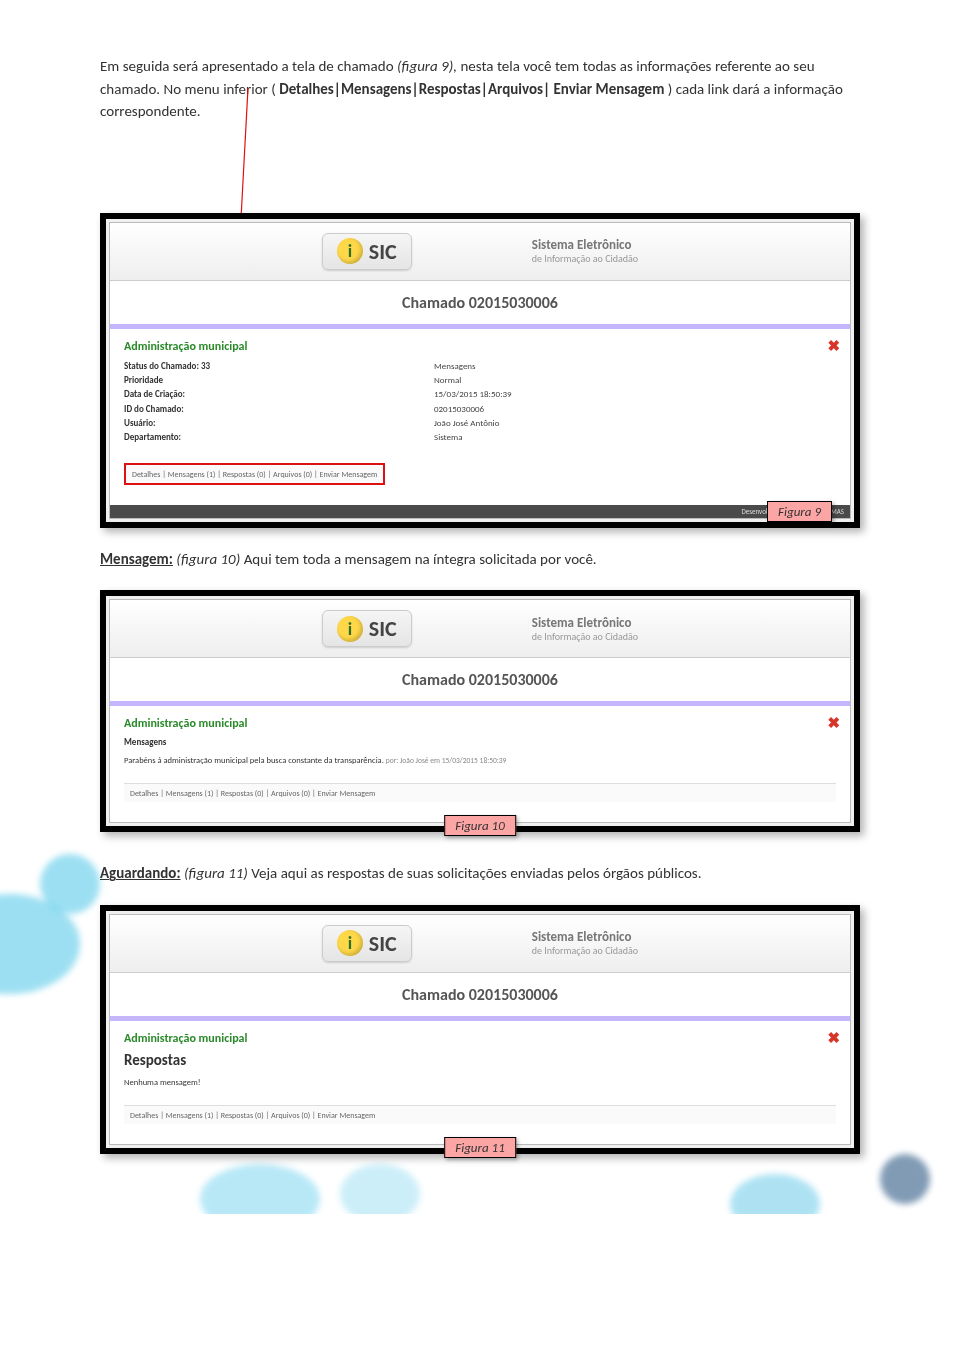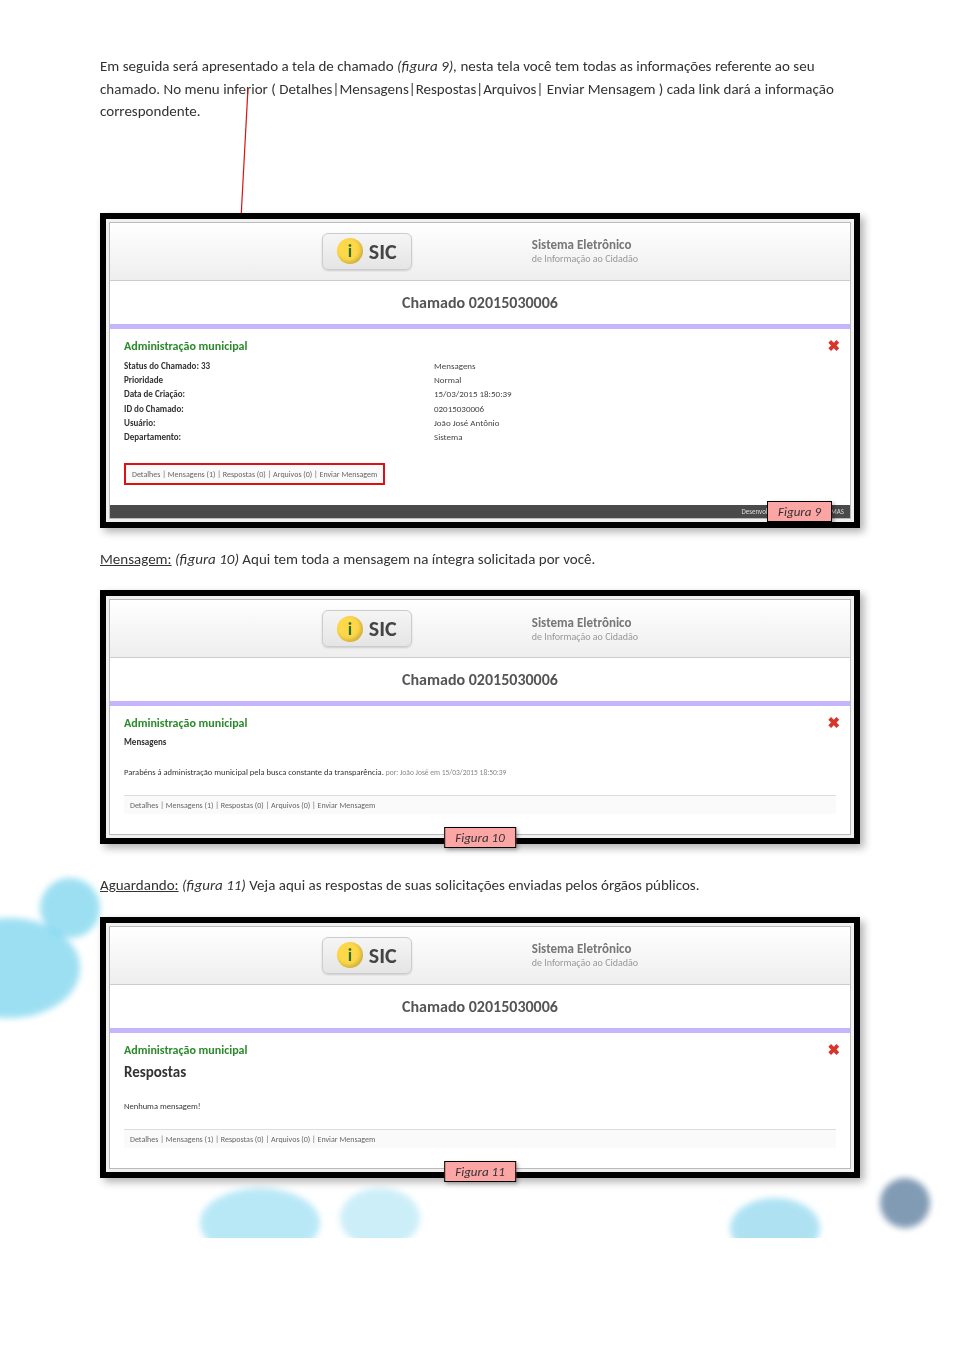--- a/index.html
+++ b/index.html
@@ -7,21 +7,21 @@
     padding: 40px 100px;
     font-family: Calibri, Arial, sans-serif;
     font-size: 15px;
     color: #333;
     background: #fff;
     width: 960px;
     box-sizing: border-box;
     position: relative;
   }
   .para { line-height: 1.5; margin-bottom: 8px; }
-  .bold { font-weight: normal; }
+  .bold { font-weight: bold; }
   .ital { font-style: italic; }
   .udl { text-decoration: underline; }
 
   .fig-wrap { position: relative; margin: 20px 0; }
   .screenshot {
     border: 6px solid #000;
     background: #f0f0f0;
     box-shadow: 4px 4px 8px rgba(0,0,0,0.3);
     position: relative;
     overflow: hidden;
@@ -77,21 +77,21 @@
   }
   .tab-row-plain {
     font-size: 8px; color: #666; padding: 4px 6px; margin-top: 18px;
     display: block; background: #fafafa; border-top: 1px solid #ddd;
   }
   .fig-label {
     position: absolute; background: #fca5a5; border: 1px solid #000;
     padding: 2px 10px; font-style: italic; font-size: 13px;
     box-shadow: 2px 2px 4px rgba(0,0,0,0.3);
   }
-  .msg-line { font-size: 8.5px; color: #333; margin-top: 20px; }
+  .msg-line { font-size: 8.5px; color: #333; margin-top: 8px; }
   .msg-by { color: #888; font-size: 7.5px; }
 
   
   .arrow-svg { position: absolute; top: -125px; left: 118px; width: 40px; height: 425px; pointer-events: none; }
 
   
   .blob { position: absolute; border-radius: 50%; filter: blur(3px); opacity: 0.55; z-index: -1; }
   .b1 { background: #4dc6e8; width: 140px; height: 100px; left: -60px; bottom: 220px; }
   .b2 { background: #4dc6e8; width: 60px; height: 60px; left: 40px; bottom: 300px; }
   .b3 { background: #1c4b7a; width: 50px; height: 50px; right: 30px; bottom: 10px; }

